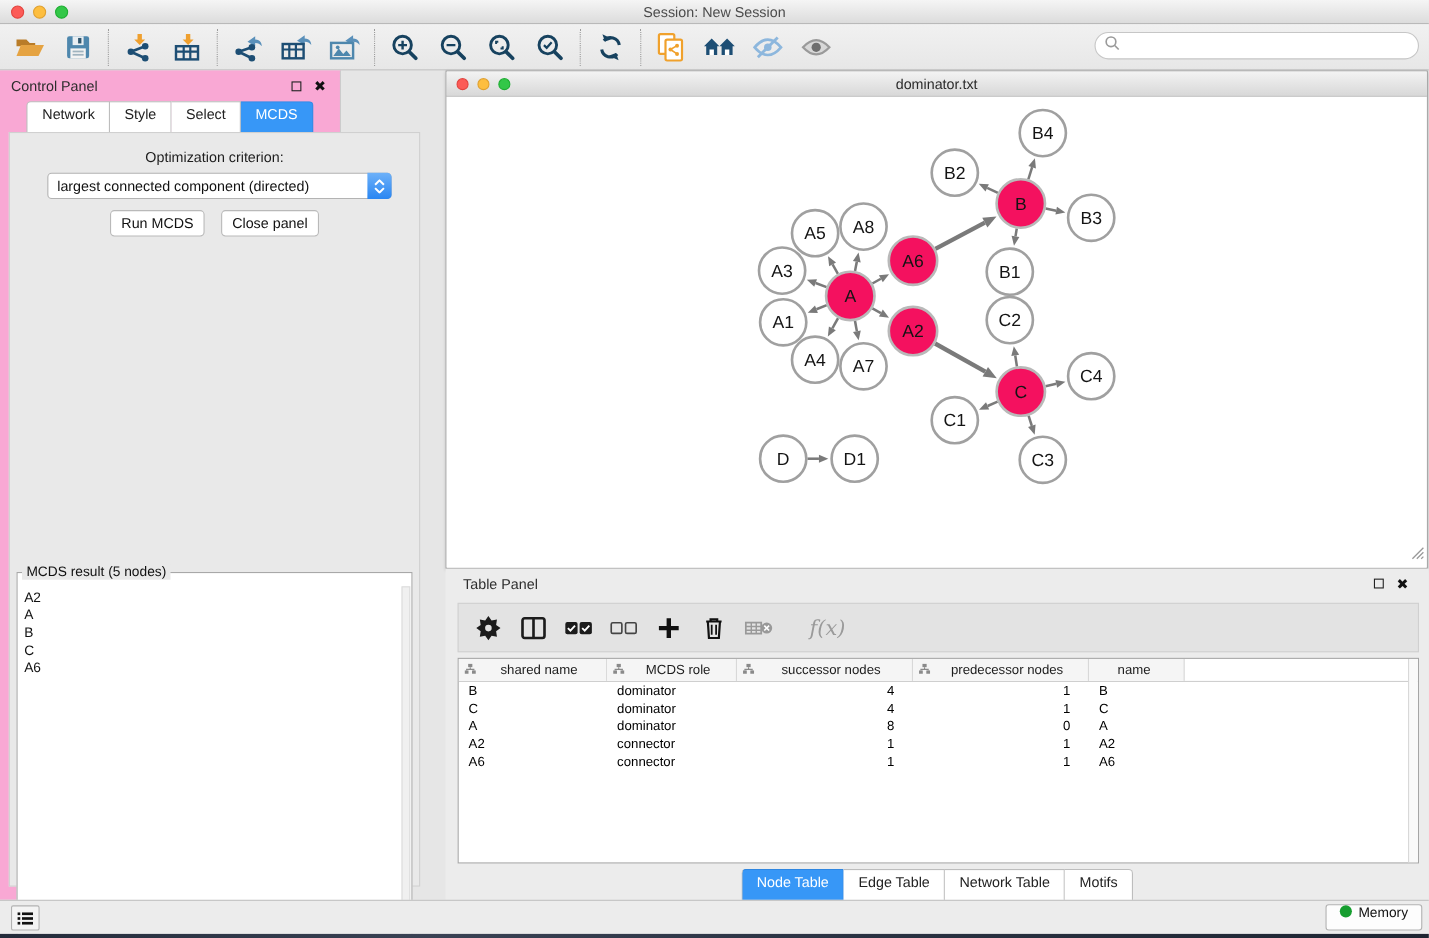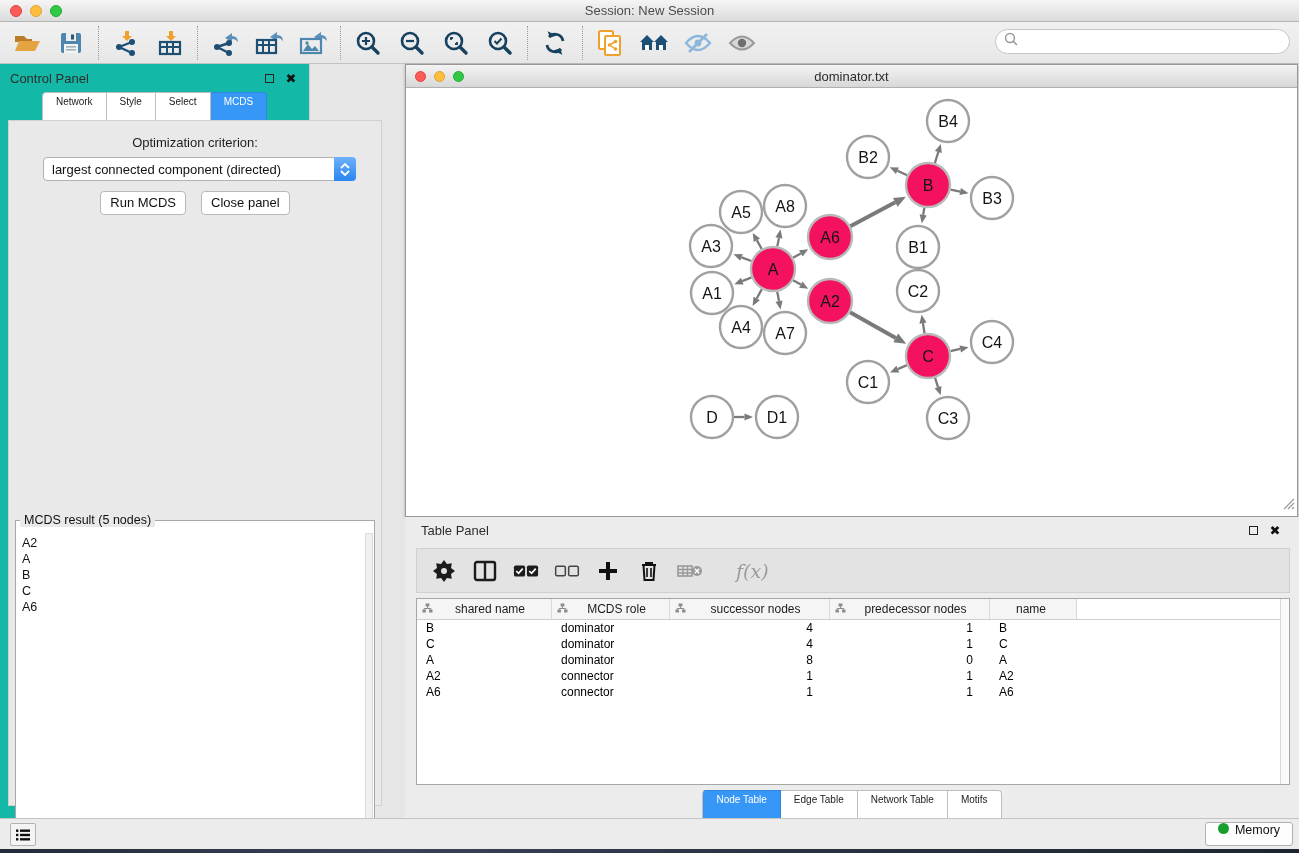--- a/index.html
+++ b/index.html
@@ -26,30 +26,30 @@
   .tb-sep { width:1px; height:34px; border-left:1px dotted #9c9c9c; }
   .tb-btn { width:36px; height:34px; display:flex; align-items:center; justify-content:center; cursor:pointer; }
   .search-wrap { position:absolute; right:9px; top:7px; width:295px; height:25px;
     background:#fff; border:1px solid #c6c6c6; border-radius:13px;
     display:flex; align-items:center; padding-left:8px; }
   .search-wrap input { border:none; outline:none; flex:1; font-size:13px; height:20px;
     font-family:inherit; background:transparent; margin-left:5px; }
 
   
   .control-panel { position:absolute; left:0; top:64px; width:310px; height:754px;
-    background:#14b8a6; border-right:1px solid #cccccc; }
+    background:#f9a8d4; border-right:1px solid #cccccc; }
   .panel-head { height:28px; display:flex; align-items:center; padding:0 10px; }
   .panel-head .ptitle { font-size:13px; color:#2d2d2d; flex:1; }
   .mini-btn { width:16px; height:16px; display:flex; align-items:center; justify-content:center;
     margin-left:6px; cursor:pointer; color:#111; }
   .float-square { width:9px; height:9px; border:1.5px solid #222; }
   .close-x { font-size:13px; font-weight:bold; line-height:1; }
 
   .seg-bar { display:flex; justify-content:center; }
-  .seg { font-size:10px; color:#222; background:#fff; border:1px solid #bdbdbd; border-left:none;
+  .seg { font-size:13px; color:#222; background:#fff; border:1px solid #bdbdbd; border-left:none;
     padding:3px 13px 20px; cursor:pointer; }
   .seg:first-child { border-left:1px solid #bdbdbd; border-radius:4px 0 0 4px; }
   .seg:last-child { border-radius:0 4px 4px 0; }
   .seg-active { background:#3797f7; border-color:#2f86e0; color:#fff;text-align:right; }
 
   .cp-card { position:absolute; left:8px; top:56px; width:374px; height:686px;
     background:#e9e9e9; border:1px solid #d0d0d0; }
   .opt-label { text-align:center; margin-top:14px; font-size:13px; color:#1d1d1d; }
   .dropdown { position:absolute; left:34px; top:36px; width:313px; height:24px;
     background:#fff; border:1px solid #b3b3b3; border-radius:4px;

